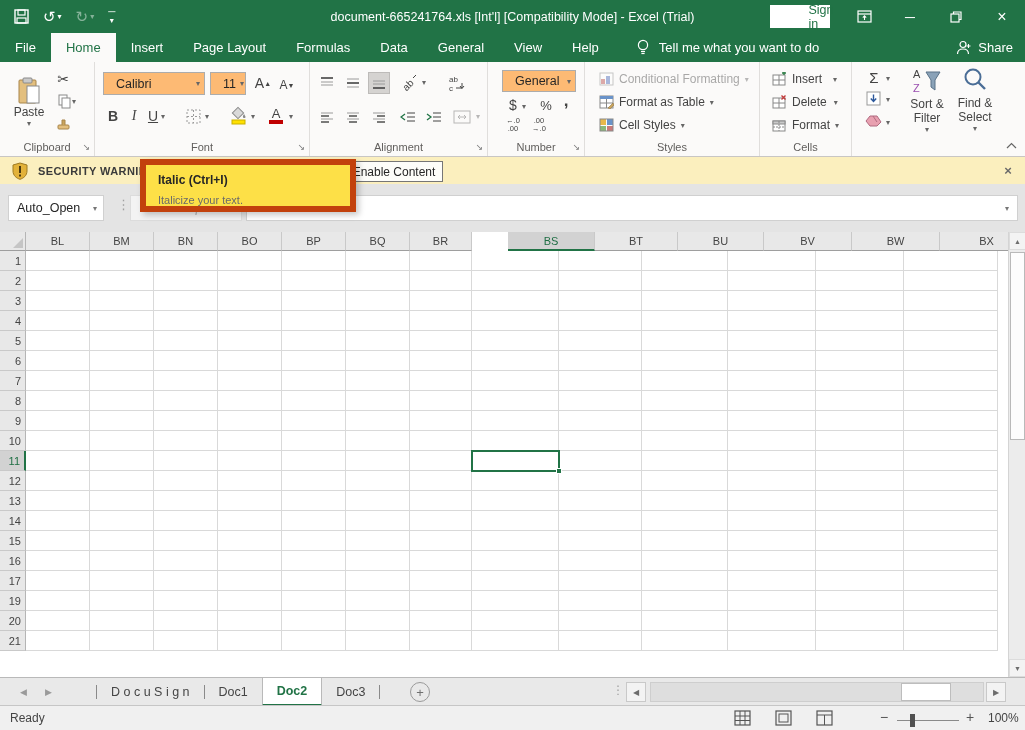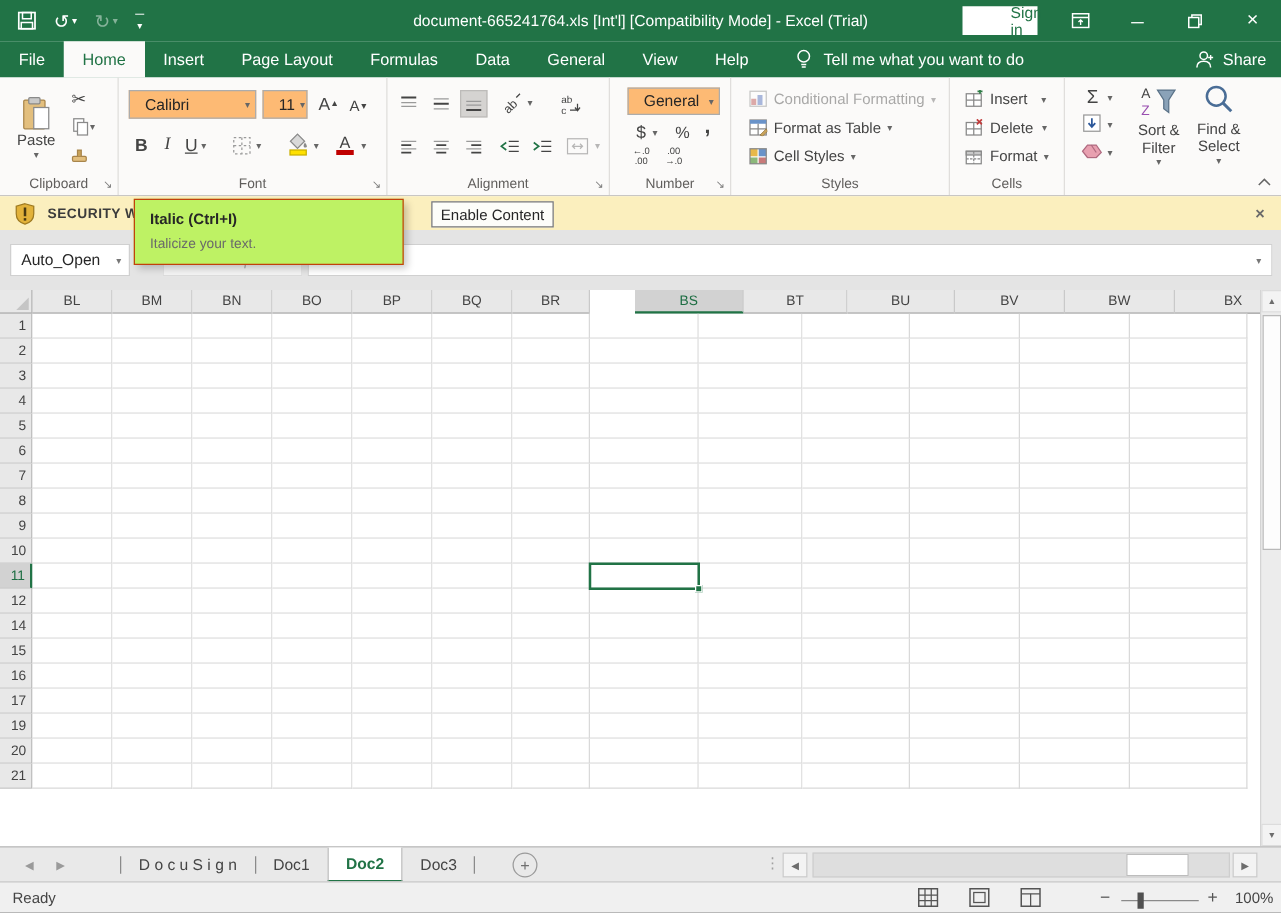--- a/index.html
+++ b/index.html
@@ -39,21 +39,21 @@
   .twolab{text-align:center;font-size:12px;color:#444;line-height:14px;}
   .deci{font-size:7.5px;line-height:8px;color:#444;text-align:center;font-family:"Liberation Sans",sans-serif;}
   
   .secbar{position:absolute;left:0;top:157px;width:1025px;height:27px;background:#fbefbe;display:flex;align-items:center;}
   .sec-text{font-size:11px;font-weight:bold;color:#3b3b3b;letter-spacing:.4px;margin-left:10px;}
   .enable-btn{position:absolute;left:345px;top:4px;width:98px;height:21px;background:#fdfdf9;border:1px solid #767676;
               font-size:12px;color:#262626;display:flex;align-items:center;justify-content:center;}
   .sec-close{position:absolute;right:8px;top:4px;width:18px;height:18px;display:flex;align-items:center;justify-content:center;
              color:#6a6a6a;font-size:13px;font-weight:bold;}
   
-  .tooltip{position:absolute;left:107px;top:159px;width:216px;height:53px;background:#bef264;border:1px solid #c2410c;
+  .tooltip{position:absolute;left:140px;top:159px;width:216px;height:53px;background:#fde047;border:6px solid #c2410c;
            box-shadow:3px 3px 6px rgba(0,0,0,.22);z-index:40;padding:8px 12px;}
   .tooltip .tt-title{font-size:12px;font-weight:bold;color:#262626;}
   .tooltip .tt-body{font-size:11px;color:#6a6a6a;margin-top:7px;}
   
   .frow{position:absolute;left:0;top:184px;width:1025px;height:48px;background:#e4e4e4;}
   .namebox{position:absolute;left:8px;top:11px;width:96px;height:26px;background:#fff;border:1px solid #d0d0d0;
            display:flex;align-items:center;font-size:12.5px;color:#262626;padding-left:8px;}
   .namebox .dd{margin-left:auto;padding-right:6px;color:#777;font-size:8px;}
   .grip{position:absolute;left:117px;top:13px;color:#a0a0a0;font-size:13px;}
   .fxzone{position:absolute;left:130px;top:11px;width:112px;height:26px;background:#f3f3f3;border:1px solid #dcdcdc;
@@ -704,20 +704,36 @@
           <div class="gcell" style="width: 64px;"></div>
           <div class="gcell" style="width: 62px;"></div>
           <div class="gcell" style="width: 87px;"></div>
           <div class="gcell" style="width: 83px;"></div>
           <div class="gcell" style="width: 86px;"></div>
           <div class="gcell" style="width: 88px;"></div>
           <div class="gcell" style="width: 88px;"></div>
           <div class="gcell" style="width: 94px;"></div>
         </div>
         <div class="grow">
+          <div class="rhead">13</div>
+          <div class="gcell" style="width: 64px;"></div>
+          <div class="gcell" style="width: 64px;"></div>
+          <div class="gcell" style="width: 64px;"></div>
+          <div class="gcell" style="width: 64px;"></div>
+          <div class="gcell" style="width: 64px;"></div>
+          <div class="gcell" style="width: 64px;"></div>
+          <div class="gcell" style="width: 62px;"></div>
+          <div class="gcell" style="width: 87px;"></div>
+          <div class="gcell" style="width: 83px;"></div>
+          <div class="gcell" style="width: 86px;"></div>
+          <div class="gcell" style="width: 88px;"></div>
+          <div class="gcell" style="width: 88px;"></div>
+          <div class="gcell" style="width: 94px;"></div>
+        </div>
+        <div class="grow">
           <div class="rhead">14</div>
           <div class="gcell" style="width: 64px;"></div>
           <div class="gcell" style="width: 64px;"></div>
           <div class="gcell" style="width: 64px;"></div>
           <div class="gcell" style="width: 64px;"></div>
           <div class="gcell" style="width: 64px;"></div>
           <div class="gcell" style="width: 64px;"></div>
           <div class="gcell" style="width: 62px;"></div>
           <div class="gcell" style="width: 87px;"></div>
           <div class="gcell" style="width: 83px;"></div>

